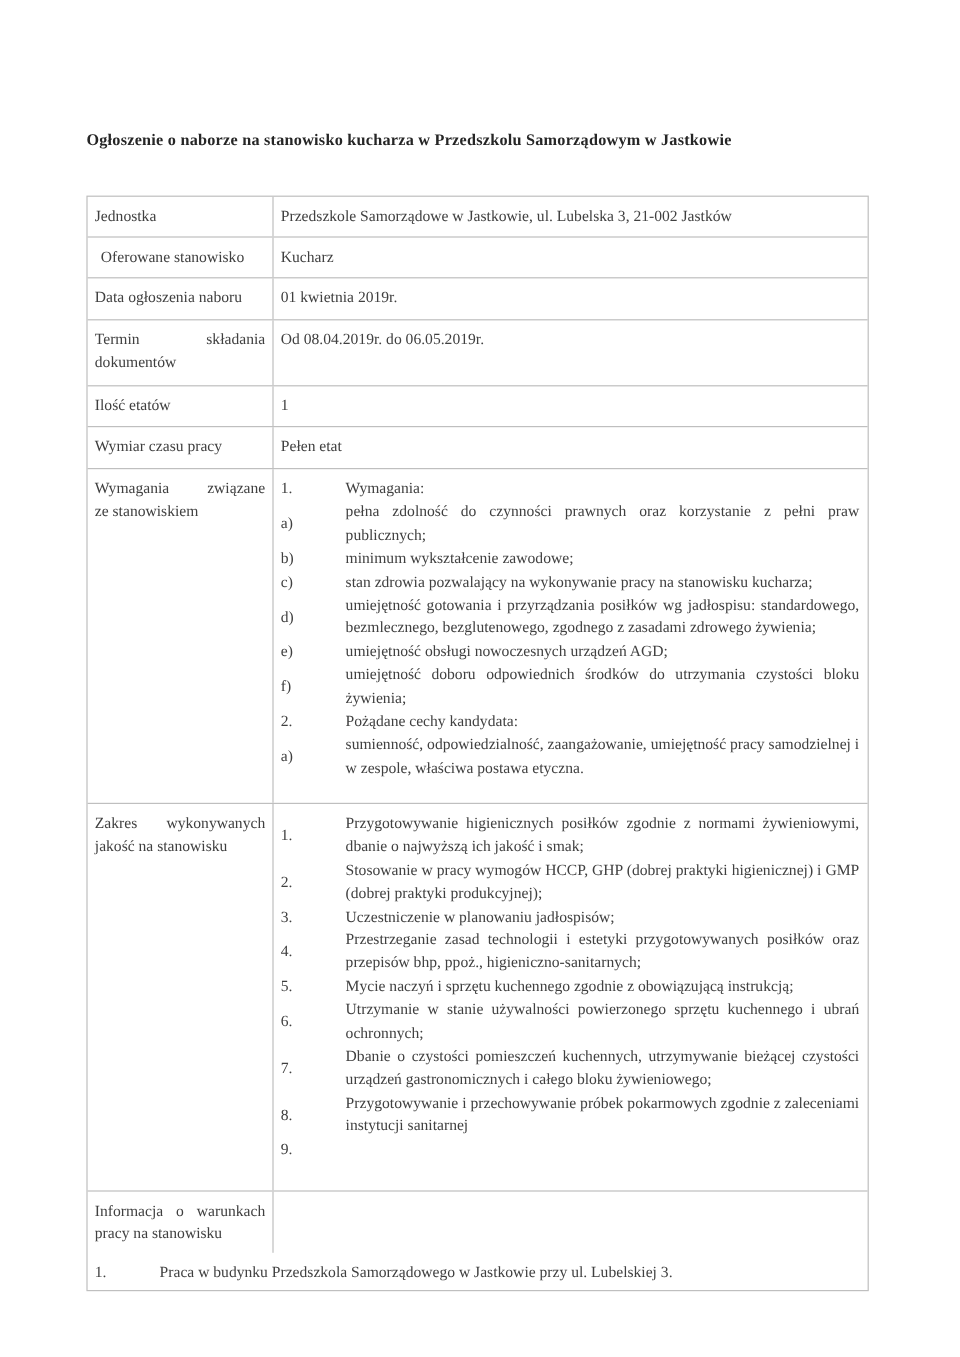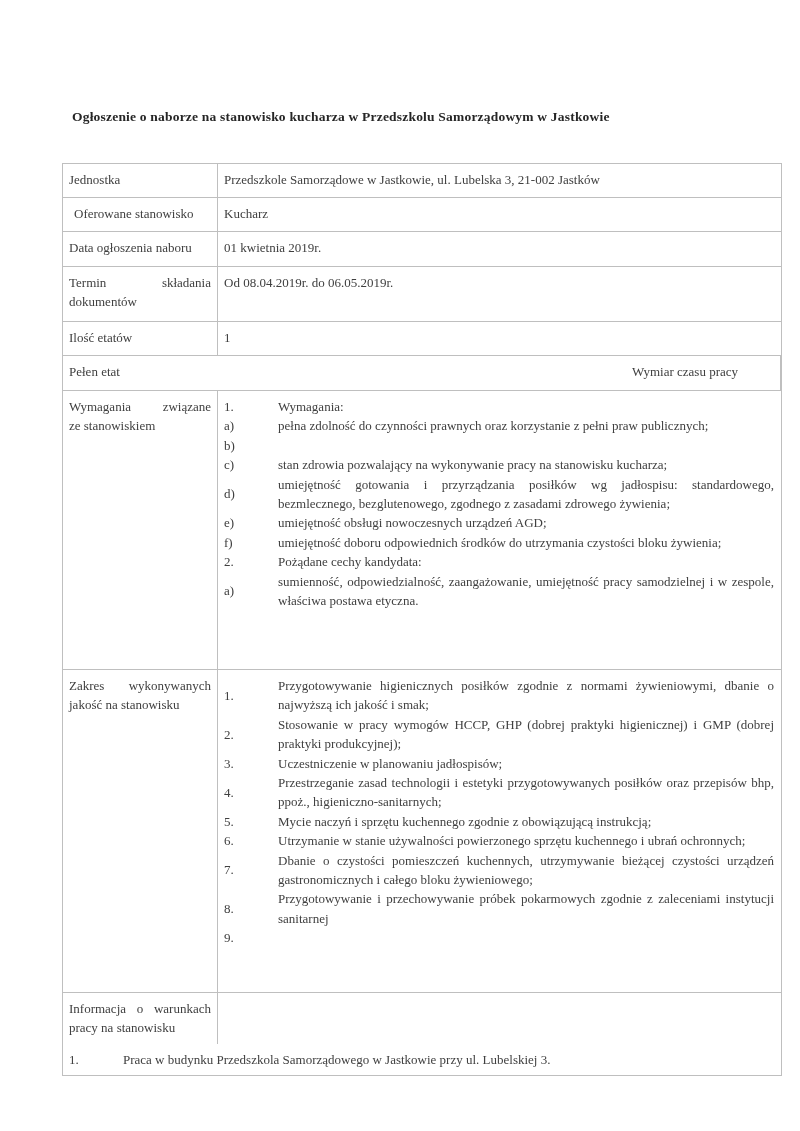--- a/index.html
+++ b/index.html
@@ -12,21 +12,21 @@
     background: var(--background, #ffffff);
     overflow: hidden;
   }
   .page { position: relative; width: 800px; height: 1131px; background: var(--background, #ffffff); }
   .doc-title {
     position: absolute; top: 107px; left: 72px; width: 652px;
     text-align: left; font-size: 13.5px; font-weight: bold;
     color: var(--title, #262626); letter-spacing: 0.2px;
   }
   .doc-table {
-    position: absolute; top: 163px; left: 62px; width: 720px;
+    position: absolute; top: 163px; left: 72px; width: 652px;
     border: 1px solid var(--border, #bfbfbf); background: #ffffff;
   }
   .row { display: flex; min-height: 34px; }
   .row:not(:last-child) { border-bottom: 1px solid var(--border, #bfbfbf); }
   .cell { padding: 6px; }
   .label { width: 155px; flex: none; border-right: 1px solid var(--border, #bfbfbf); }
   .content { flex: 1 1 auto; padding-right: 7px; }
   .label-line { text-align: justify; }
   .label-line.spread { text-align-last: justify; }
   .item { display: flex; align-items: center; }
@@ -92,45 +92,46 @@
         <div class="cell label">
           <div class="label-line">Ilość etatów</div>
         </div>
         <div class="cell content">
           <div class="item">
             <div class="itext">1</div>
           </div>
         </div>
       </div>
       <div class="row">
+        <div class="cell label">
+          <div class="label-line">Wymiar czasu pracy</div>
+        </div>
         <div class="cell content">
           <div class="item">
             <div class="itext">Pełen etat</div>
           </div>
-        </div>
-        <div class="cell label">
-          <div class="label-line">Wymiar czasu pracy</div>
         </div>
       </div>
       <div class="row">
         <div class="cell label">
           <div class="label-line spread">Wymagania związane</div>
           <div class="label-line">ze stanowiskiem</div>
         </div>
         <div class="cell content">
           <div class="item">
             <span class="marker">1.</span>
             <div class="itext">Wymagania:</div>
           </div>
           <div class="item">
             <span class="marker">a)</span>
             <div class="itext">pełna zdolność do czynności prawnych oraz korzystanie z pełni praw publicznych;</div>
           </div>
           <div class="item">
             <span class="marker">b)</span>
+            <div class="itext">minimum wykształcenie zawodowe;</div>
           </div>
           <div class="item">
             <span class="marker">c)</span>
             <div class="itext">stan zdrowia pozwalający na wykonywanie pracy na stanowisku kucharza;</div>
           </div>
           <div class="item">
             <span class="marker">d)</span>
             <div class="itext">umiejętność gotowania i przyrządzania posiłków wg jadłospisu: standardowego, bezmlecznego, bezglutenowego, zgodnego z zasadami zdrowego żywienia;</div>
           </div>
           <div class="item">

